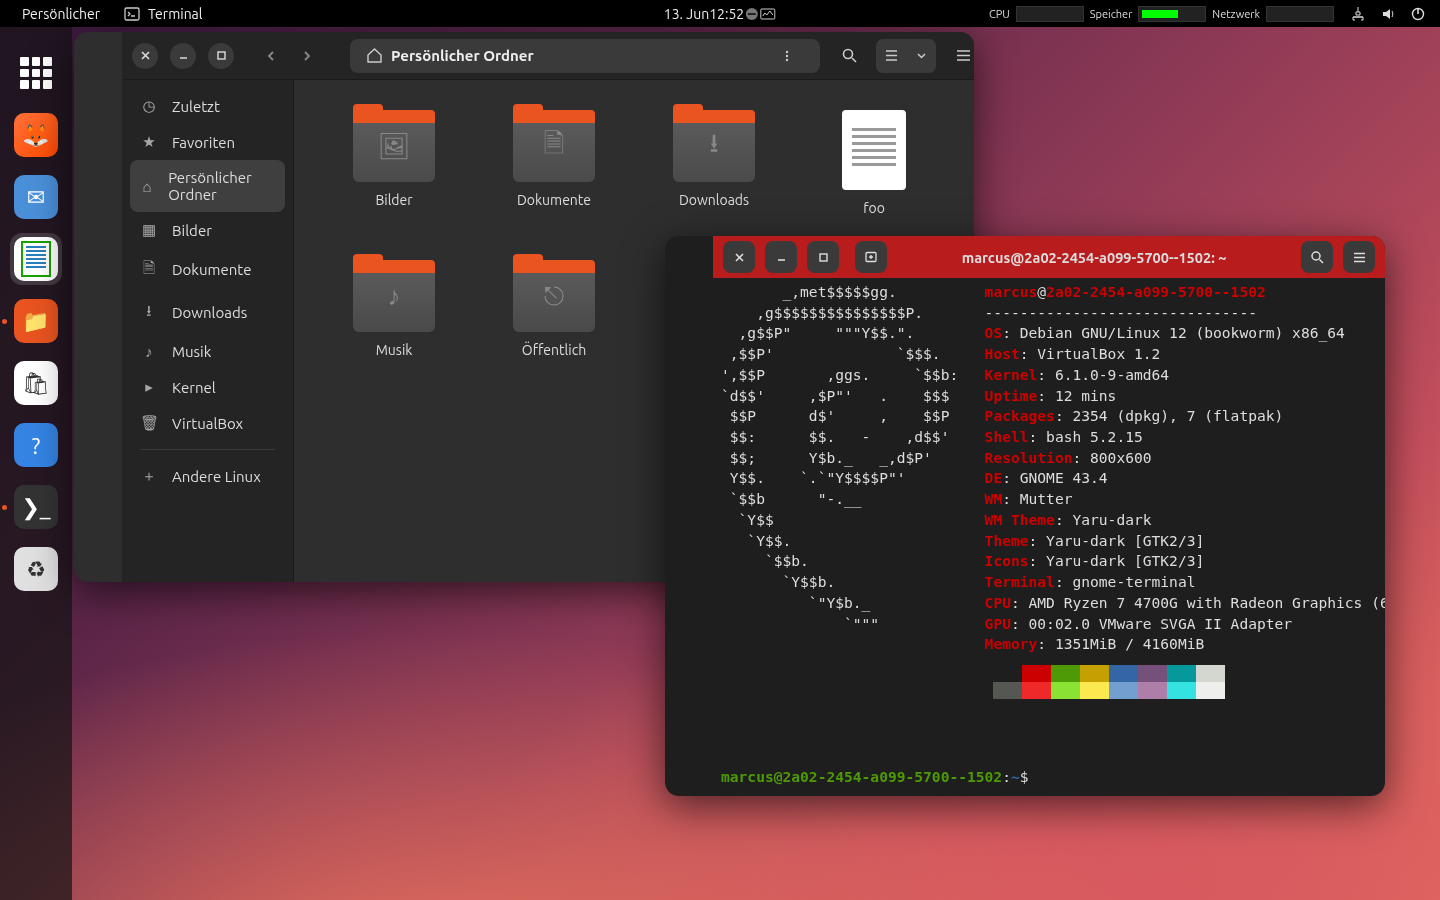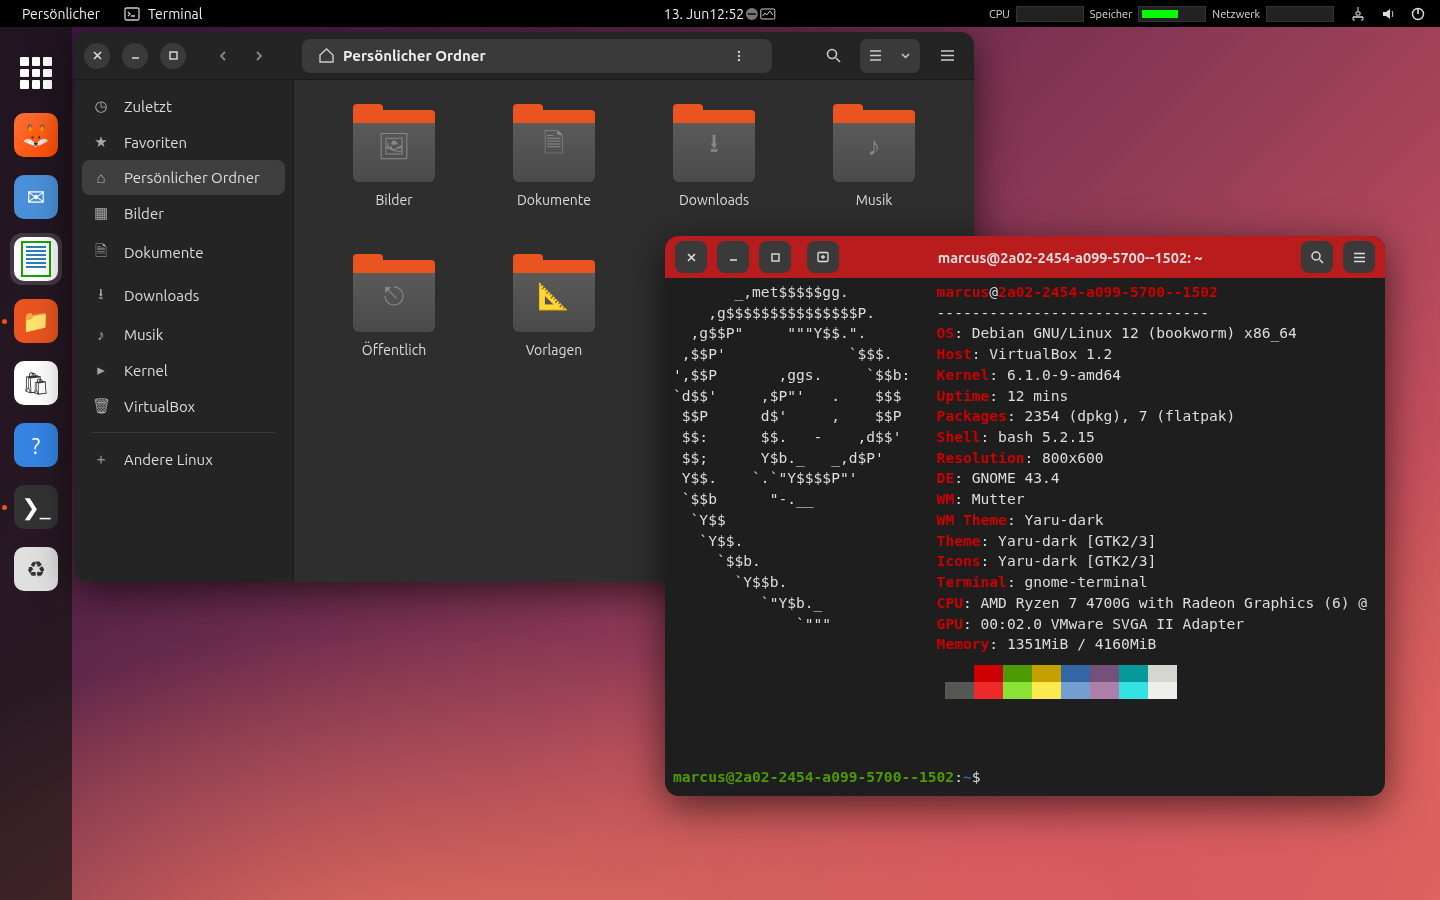--- a/index.html
+++ b/index.html
@@ -42,21 +42,21 @@
 .ico-mail { background:#4a90d9; }
 .ico-files { background:#e95420; }
 .ico-store { background:#fff; color:#333; }
 .ico-help { background:#3584e4; }
 .ico-term { background:#333; }
 .ico-trash { background:#e0e0e0; color:#333; }
 .dock-item.active { background:rgba(255,255,255,0.15); }
 .tooltip { position:absolute; left:82px; top:50%; transform:translateY(-50%); background:#2a2a2a; border-radius:6px; padding:6px 12px; font-size:14px; white-space:nowrap; z-index:100; }
 
 
-.win { position:absolute; background:#2e2e2e; border-radius:14px; box-shadow:0 10px 40px rgba(0,0,0,0.6); overflow:hidden; }
+.win { position:absolute; background:#2e2e2e; border-radius:14px; box-shadow:0 10px 40px rgba(0,0,0,0.6); overflow:hidden;padding-left:48px; }
 .files-win { left:74px; top:32px; width:900px; height:550px; z-index:45; }
 .files-header { height:48px; background:#242424; display:flex; align-items:center; padding:0 10px; gap:12px; border-bottom:1px solid #1a1a1a; }
 .win-btn { width:26px; height:26px; border-radius:50%; background:#3a3a3a; display:flex; align-items:center; justify-content:center; cursor:pointer; }
 .win-btns { display:flex; gap:12px; }
 .nav-btns { display:flex; gap:2px; margin-left:8px; }
 .path-bar { flex:0 0 auto; margin-left:14px; background:#3a3a3a; border-radius:8px; height:34px; display:flex; align-items:center; padding:0 16px; gap:8px; min-width:470px; }
 .path-label { font-size:15px; font-weight:600; }
 .hdr-right { margin-left:auto; display:flex; align-items:center; gap:10px; }
 .hdr-btn { width:34px; height:34px; border-radius:7px; display:flex; align-items:center; justify-content:center; cursor:pointer; }
 .view-toggle { display:flex; align-items:center; background:#3a3a3a; border-radius:7px; height:34px; }
@@ -321,20 +321,24 @@
           </div>
           <span>Dokumente</span>
         </div>
       <div class="file-item">
           <div class="folder-ico">
             <span class="folder-glyph">⭳</span>
           </div>
           <span>Downloads</span>
         </div>
       <div class="file-item">
+          <div class="file-ico"></div>
+          <span>foo</span>
+        </div>
+      <div class="file-item">
           <div class="folder-ico">
             <span class="folder-glyph">♪</span>
           </div>
           <span>Musik</span>
         </div>
       <div class="file-item">
           <div class="folder-ico">
             <span class="folder-glyph">⎋</span>
           </div>
           <span>Öffentlich</span>

